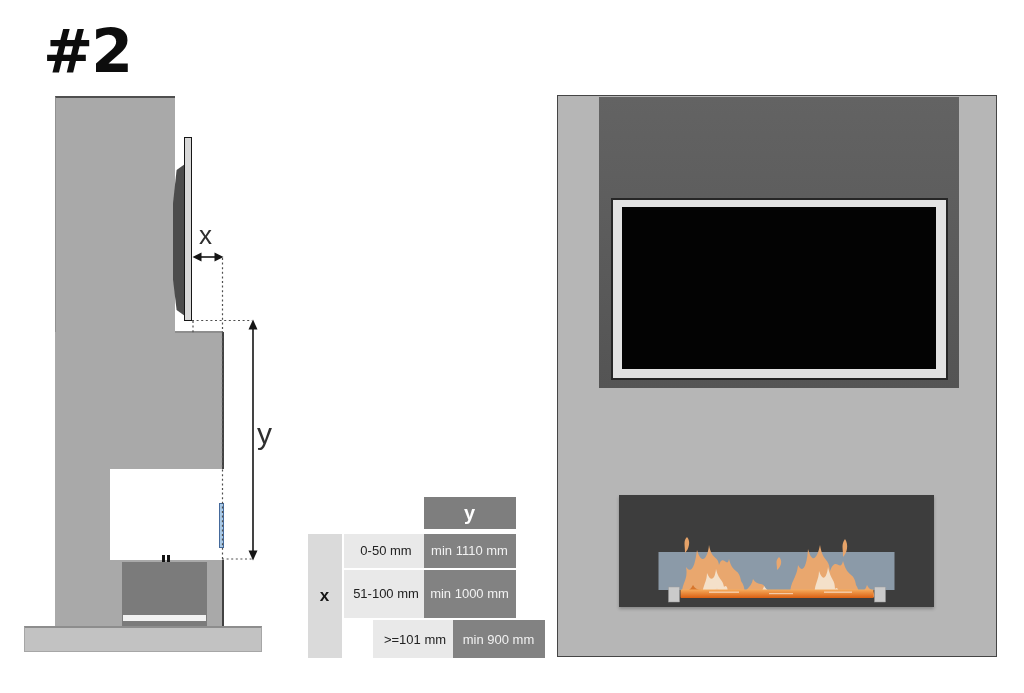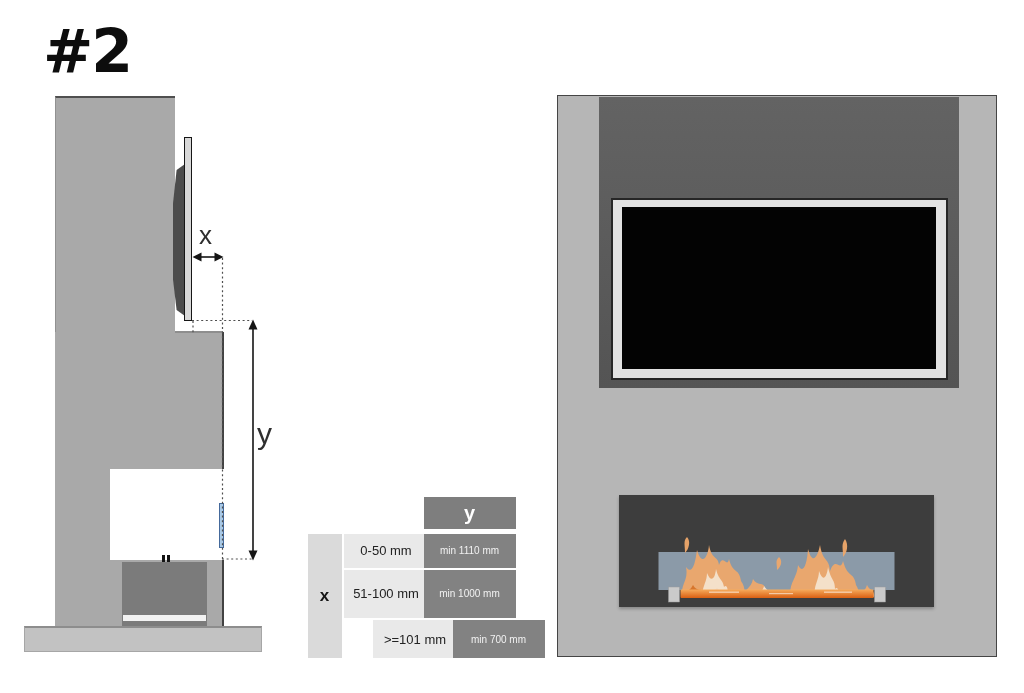--- a/index.html
+++ b/index.html
@@ -29,21 +29,21 @@
                border:1px solid #a6a6a6;border-top:2px solid #8d8d8d;}
   #dim-x-label{left:199px;top:220px;font-size:26px;color:#2f2f2f;}
   #dim-y-label{left:257px;top:417px;font-size:30px;color:#2f2f2f;}
   
   .tcell{display:flex;align-items:center;justify-content:center;text-align:center;}
   #th-y{left:423.5px;top:497px;width:92px;height:32px;background:#7e7e7e;color:#fff;
         font-size:20px;font-weight:bold;}
   #th-x{left:307.5px;top:533.5px;width:34px;height:124.5px;background:#dadada;color:#141414;
         font-size:17px;font-weight:bold;}
   .mid-cell{left:343.5px;width:85px;background:#e9e9e9;color:#222;font-size:13px;}
-  .val-cell{left:423.5px;width:92px;background:#828282;color:#f2f2f2;font-size:10px;}
+  .val-cell{left:423.5px;width:92px;background:#828282;color:#f2f2f2;font-size:13px;}
   .row1{top:533.5px;height:34px;} .row2{top:570px;height:47.5px;} .row3{top:620px;height:38px;margin-left:29px;}
   
   #panel{left:557px;top:95px;width:440px;height:562px;background:#b6b6b6;border:1.5px solid #454545;}
   #recess{left:599px;top:96.5px;width:360px;height:291.5px;background:linear-gradient(#636363,#545454);}
   #tv-frame{left:610.5px;top:197.5px;width:337px;height:182.5px;background:#e2e2e2;border:2.5px solid #262626;}
   #tv-screen{left:621.5px;top:207px;width:314px;height:162px;background:#030303;}
   #opening{left:618.5px;top:495px;width:315px;height:112px;background:#3d3d3d;
            box-shadow:0 2px 3px rgba(0,0,0,0.25);}
   #annotations{left:0;top:0;width:1024px;height:693px;pointer-events:none;}
 </style>
@@ -95,21 +95,21 @@
     <div id="th-y" class="abs tcell">y</div>
     <div id="th-x" class="abs tcell">x</div>
 
     <div class="abs tcell mid-cell row1">0-50 mm</div>
     <div class="abs tcell val-cell row1">min 1110 mm</div>
 
     <div class="abs tcell mid-cell row2">51-100 mm</div>
     <div class="abs tcell val-cell row2">min 1000 mm</div>
 
     <div class="abs tcell mid-cell row3">&gt;=101 mm</div>
-    <div class="abs tcell val-cell row3">min 700 mm</div>
+    <div class="abs tcell val-cell row3">min 900 mm</div>
   </div>
 
   <div>
     <div id="panel" class="abs speckle"></div>
     <div id="recess" class="abs"></div>
     <div id="tv-frame" class="abs"></div>
     <div id="tv-screen" class="abs"></div>
 
     <div id="opening" class="abs">
       <svg width="315" height="112" viewBox="0 0 315 112" xmlns="http://www.w3.org/2000/svg" style="display:block">

